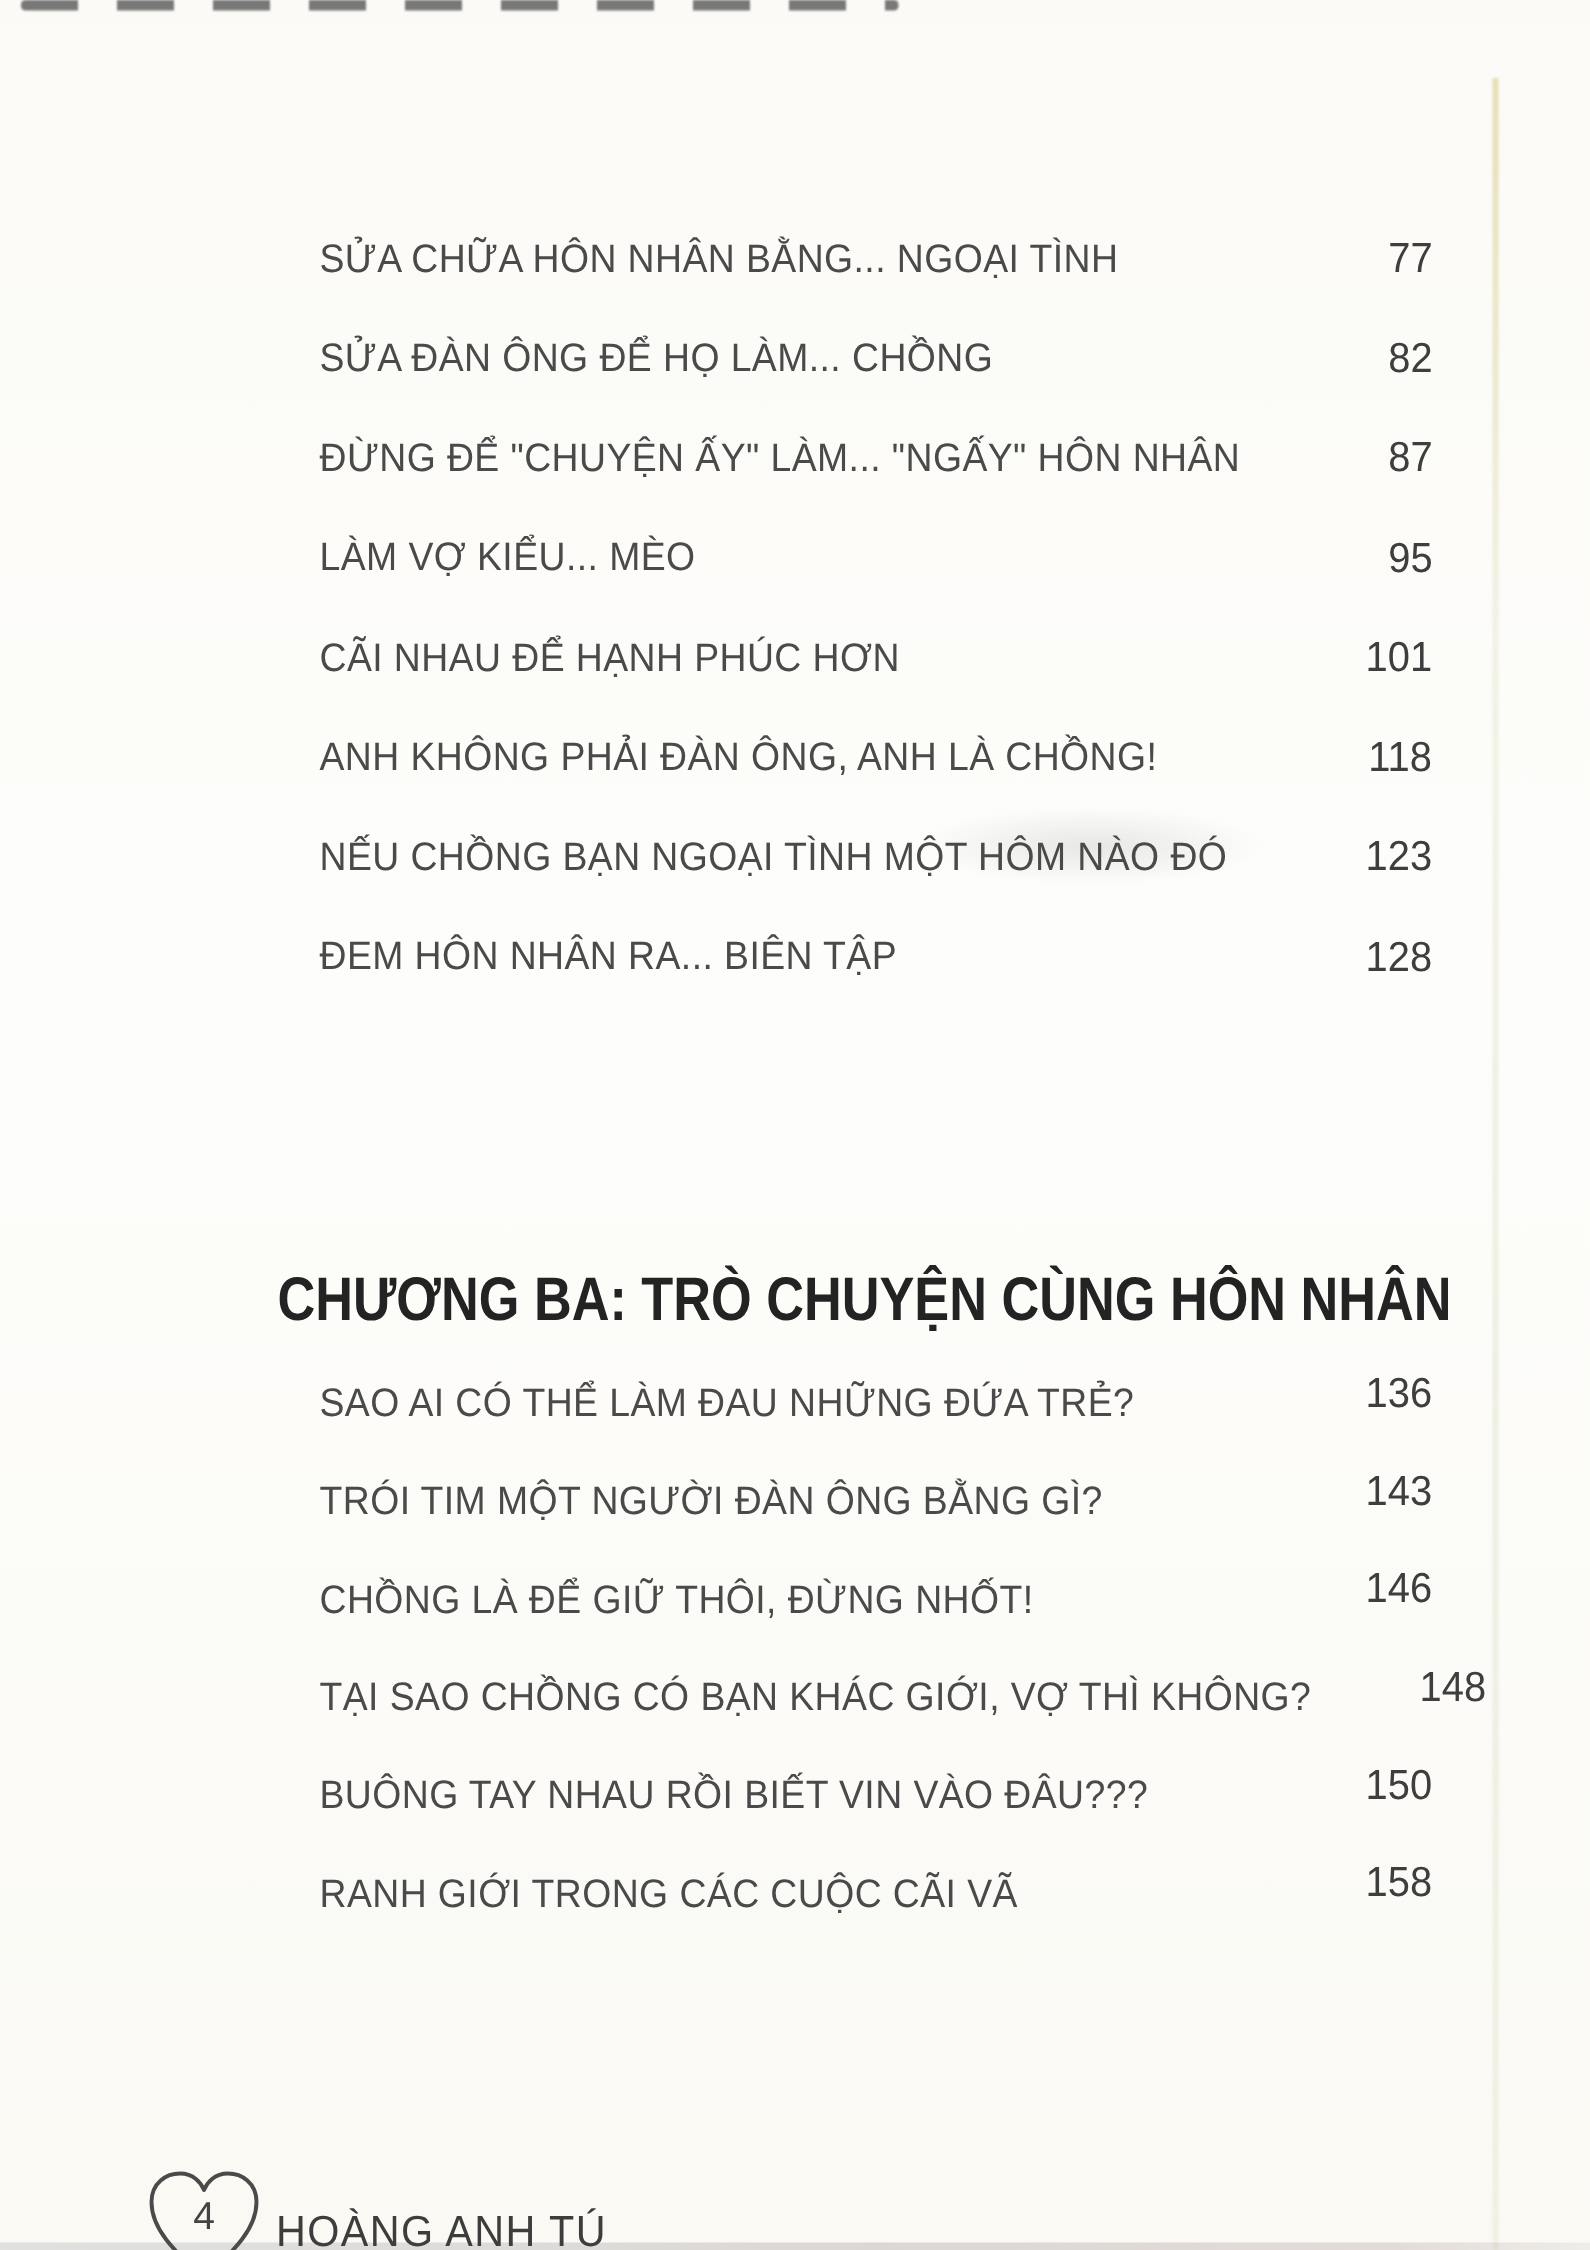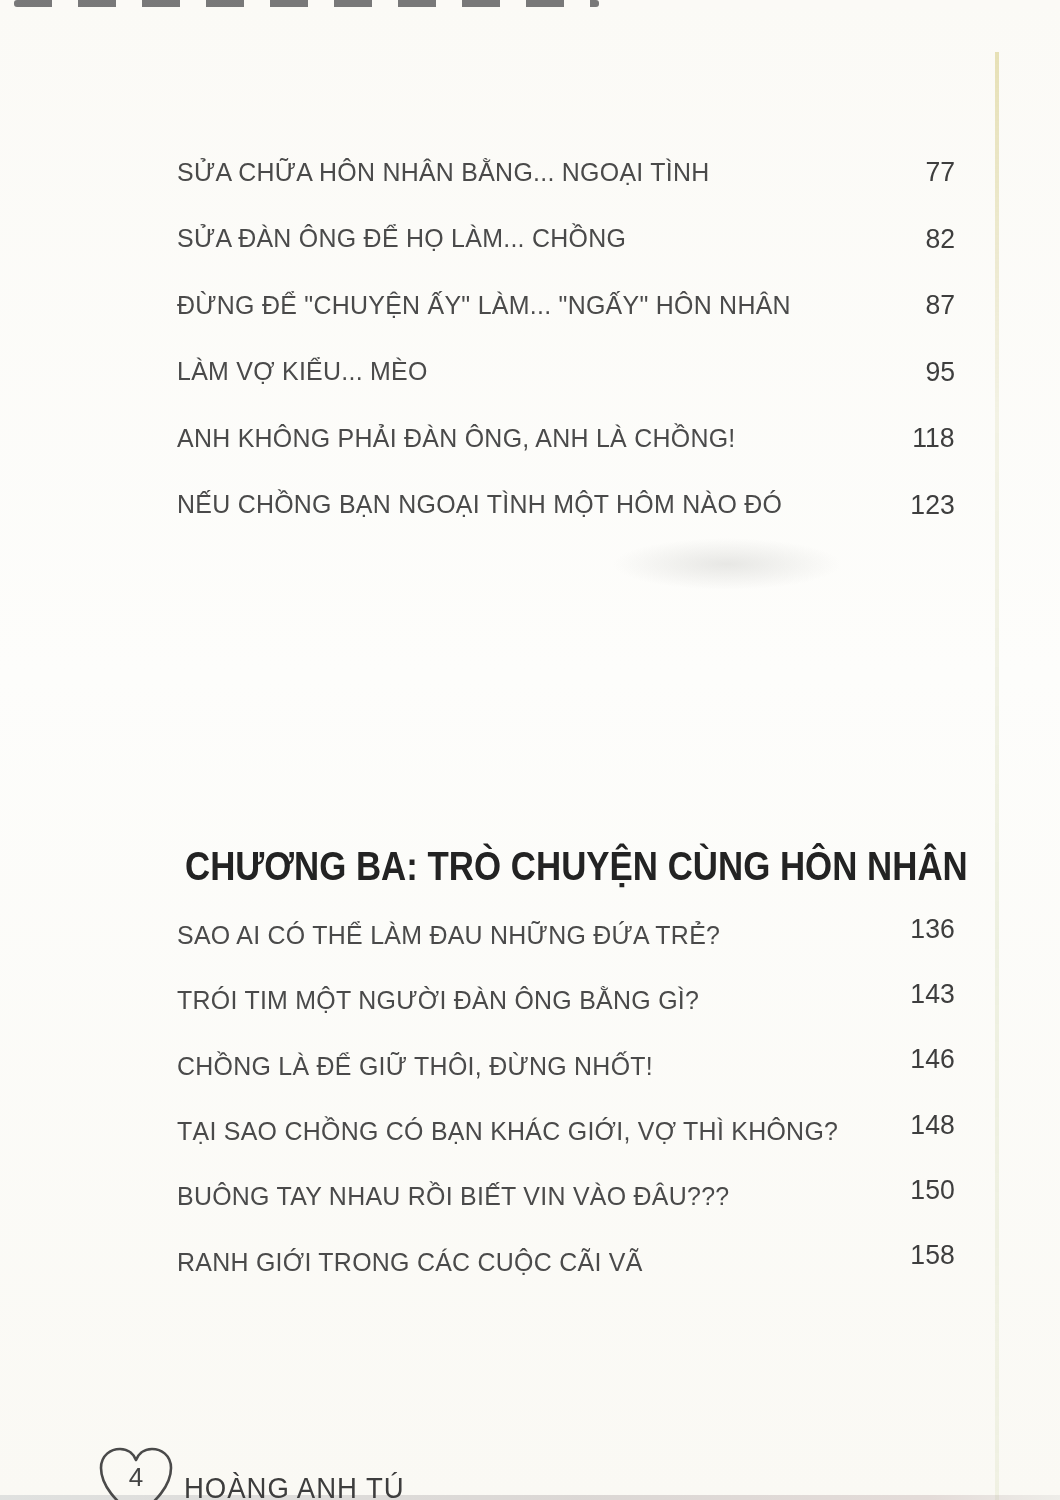--- a/index.html
+++ b/index.html
@@ -34,23 +34,23 @@
     position: absolute; left: 0; bottom: 0; width: 100%; height: 5px;
     background: linear-gradient(90deg,
       rgba(130,140,150,0.22) 0%, rgba(160,150,152,0.34) 55%,
       rgba(175,150,152,0.30) 88%, rgba(150,150,150,0.12) 100%);
   }
 
   
   .toc { position: absolute; left: 177px; right: 105px; }
   .toc-s1 { top: 139px; }
   .toc-s2 { top: 903px; }
-  .toc-row { display: flex; justify-content: space-between; align-items: center; }
+  .toc-row { display: flex; justify-content: space-between; align-items: center; margin-left: 36px; }
   .toc-s1 .toc-row { height: 66.5px; }
-  .toc-s2 .toc-row { height: 65.3px; }
+  .toc-s2 .toc-row { height: 65.3px; gap: 28px; }
   .toc-title {
     font-size: 26.5px; color: #4a4a4a; letter-spacing: 0.3px;
     white-space: nowrap; transform: scaleX(0.94); transform-origin: left center;
   }
   .toc-page {
     font-size: 28px; color: #3e3e3e;
     transform: scaleX(0.95); transform-origin: right center;
   }
   .toc-s2 .toc-page { position: relative; top: -7px; }
 
@@ -94,26 +94,34 @@
     </div>
     <div class="toc-row">
       <span class="toc-title">ĐỪNG ĐỂ "CHUYỆN ẤY" LÀM... "NGẤY" HÔN NHÂN</span>
       <span class="toc-page">87</span>
     </div>
     <div class="toc-row">
       <span class="toc-title">LÀM VỢ KIỂU... MÈO</span>
       <span class="toc-page">95</span>
     </div>
     <div class="toc-row">
+      <span class="toc-title">CÃI NHAU ĐỂ HẠNH PHÚC HƠN</span>
+      <span class="toc-page">101</span>
+    </div>
+    <div class="toc-row">
       <span class="toc-title">ANH KHÔNG PHẢI ĐÀN ÔNG, ANH LÀ CHỒNG!</span>
       <span class="toc-page">118</span>
     </div>
     <div class="toc-row">
       <span class="toc-title">NẾU CHỒNG BẠN NGOẠI TÌNH MỘT HÔM NÀO ĐÓ</span>
       <span class="toc-page">123</span>
+    </div>
+    <div class="toc-row">
+      <span class="toc-title">ĐEM HÔN NHÂN RA... BIÊN TẬP</span>
+      <span class="toc-page">128</span>
     </div>
   </div>
 
   <div class="chapter-heading">CHƯƠNG BA: TRÒ CHUYỆN CÙNG HÔN NHÂN</div>
 
   <div class="toc toc-s2">
     <div class="toc-row">
       <span class="toc-title">SAO AI CÓ THỂ LÀM ĐAU NHỮNG ĐỨA TRẺ?</span>
       <span class="toc-page">136</span>
     </div>

